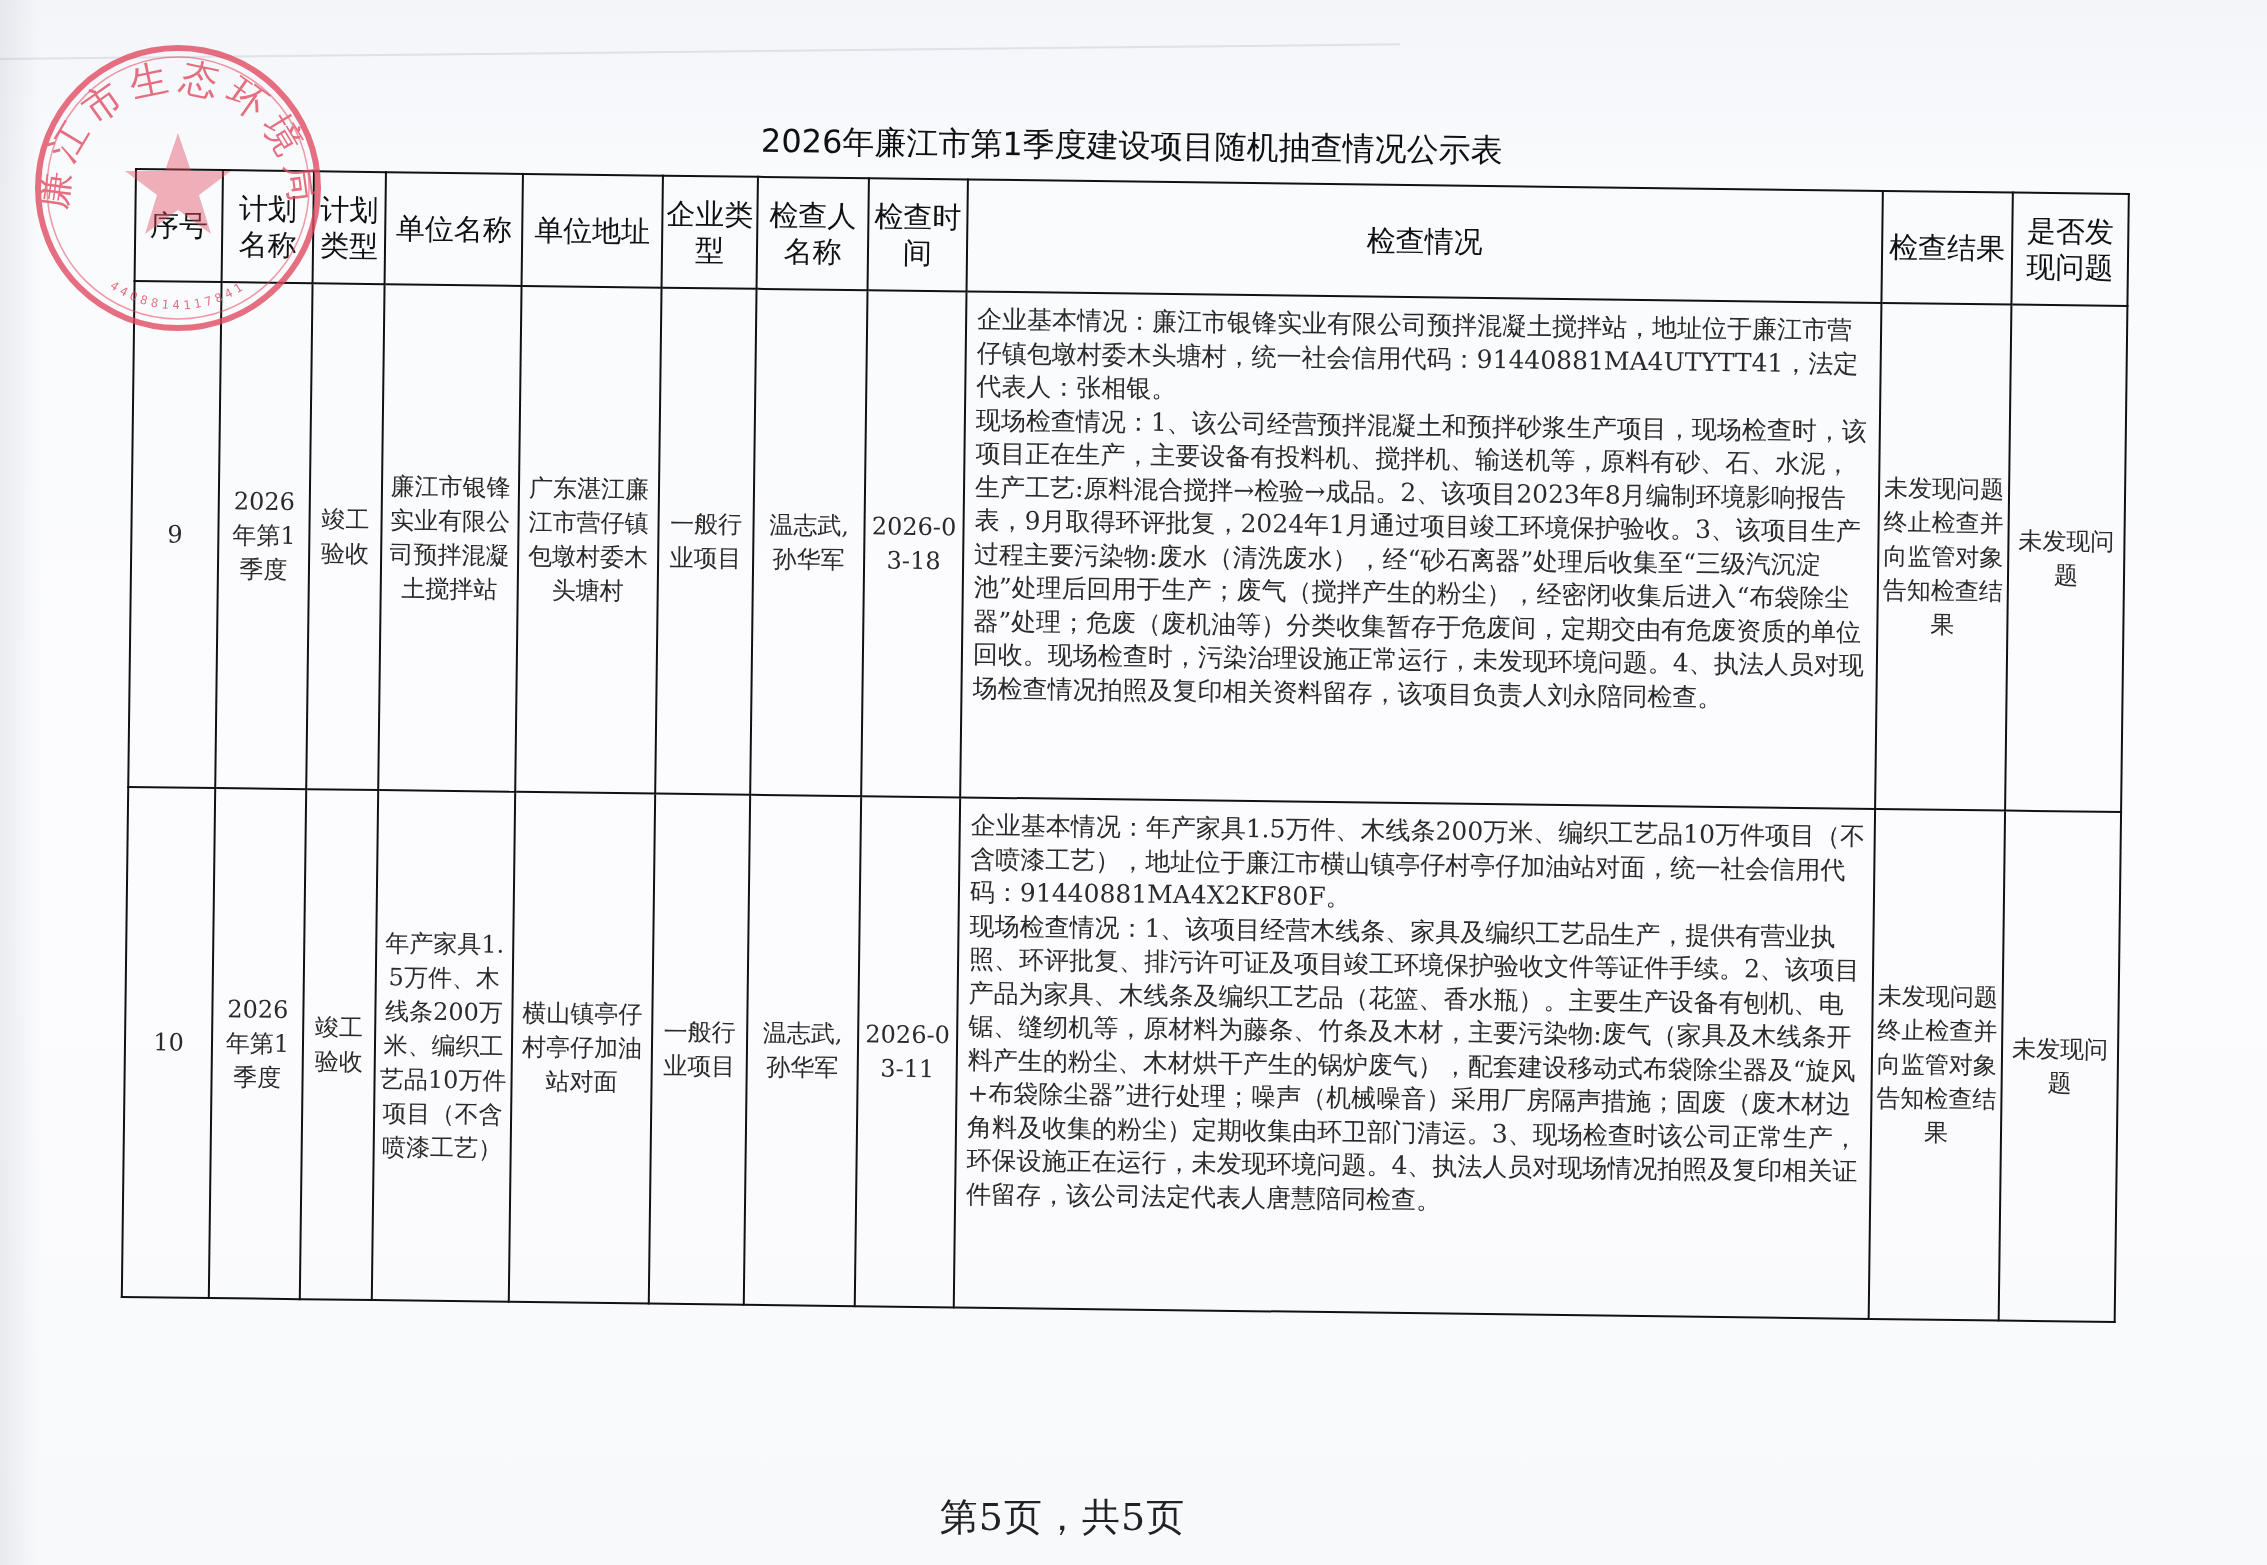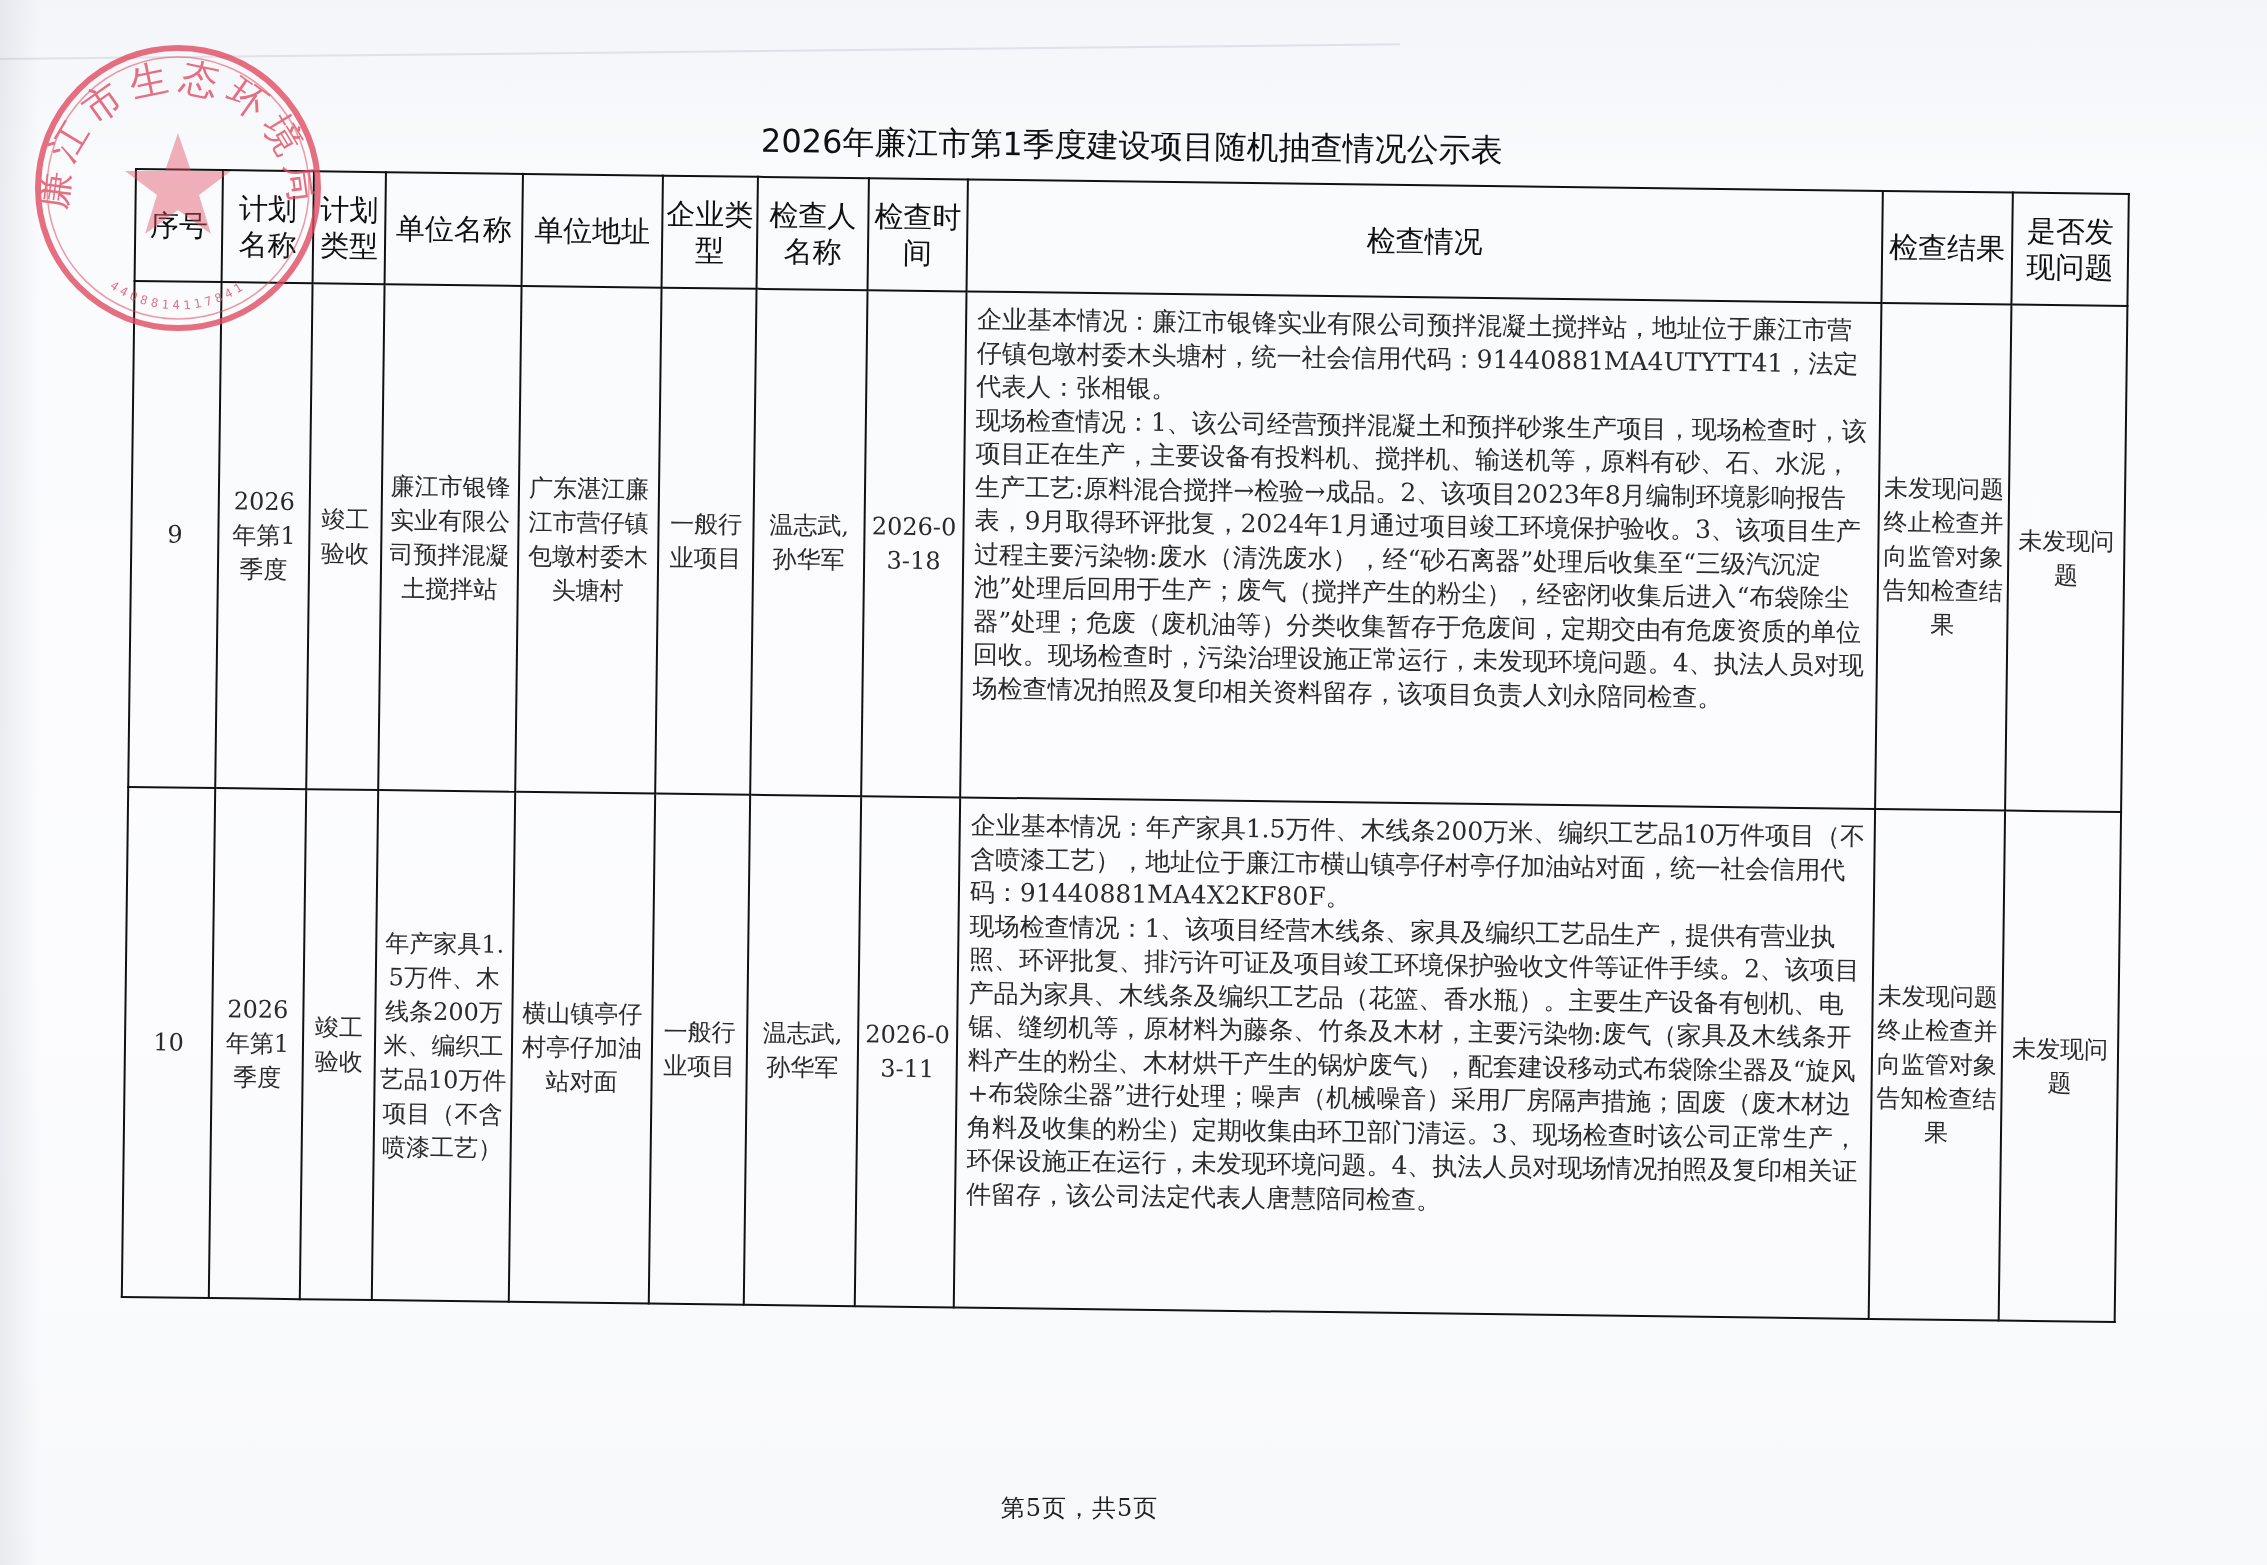--- a/index.html
+++ b/index.html
@@ -87,25 +87,25 @@
       color: #222;
     }
     td.details p {
       margin: 0;
     }
     .cell-narrow {
       word-break: break-all;
     }
     .footer {
       position: absolute;
-      left: 17px;
+      left: 0;
       top: 1492px;
       width: 2125px;
       text-align: center;
-      font-size: 24px;
+      font-size: 38px;
       color: #222;
       letter-spacing: 1px;
     }
     .stamp {
       position: absolute;
       left: 28px;
       top: 38px;
       width: 300px;
       height: 300px;
       pointer-events: none;

